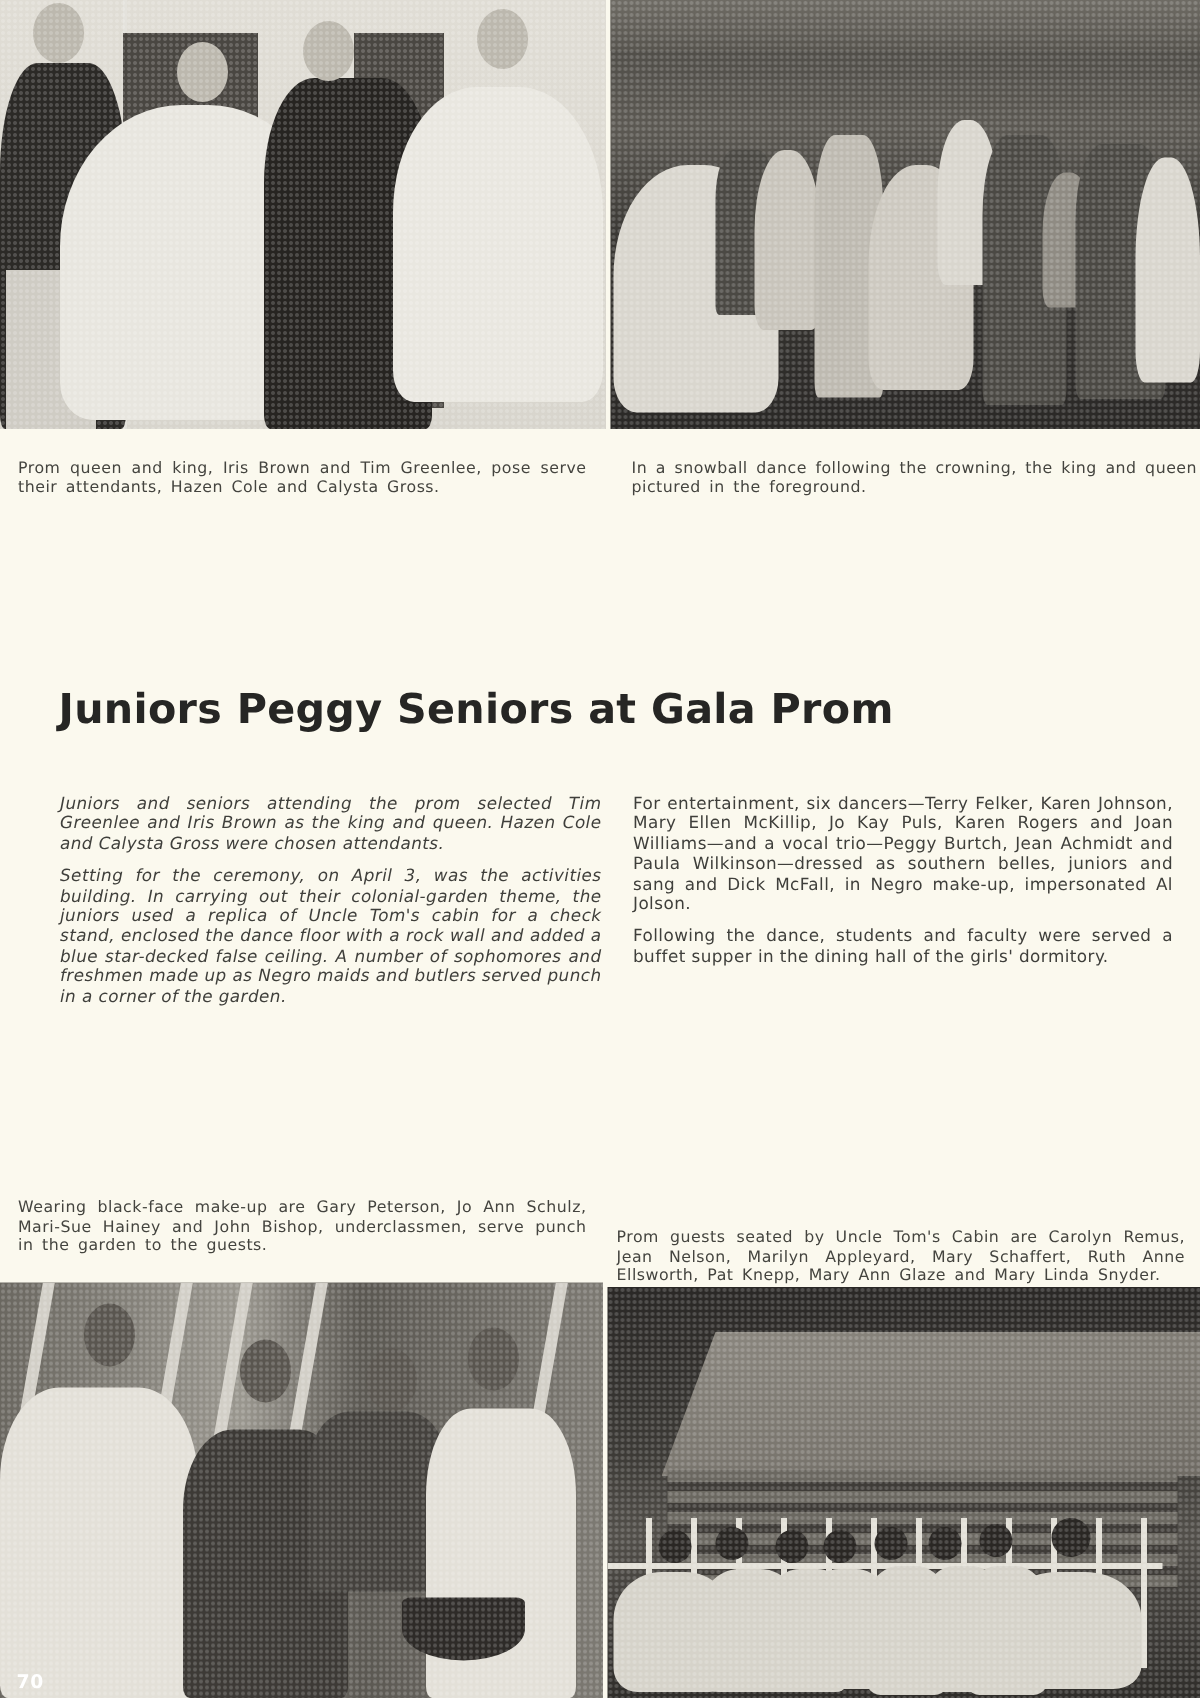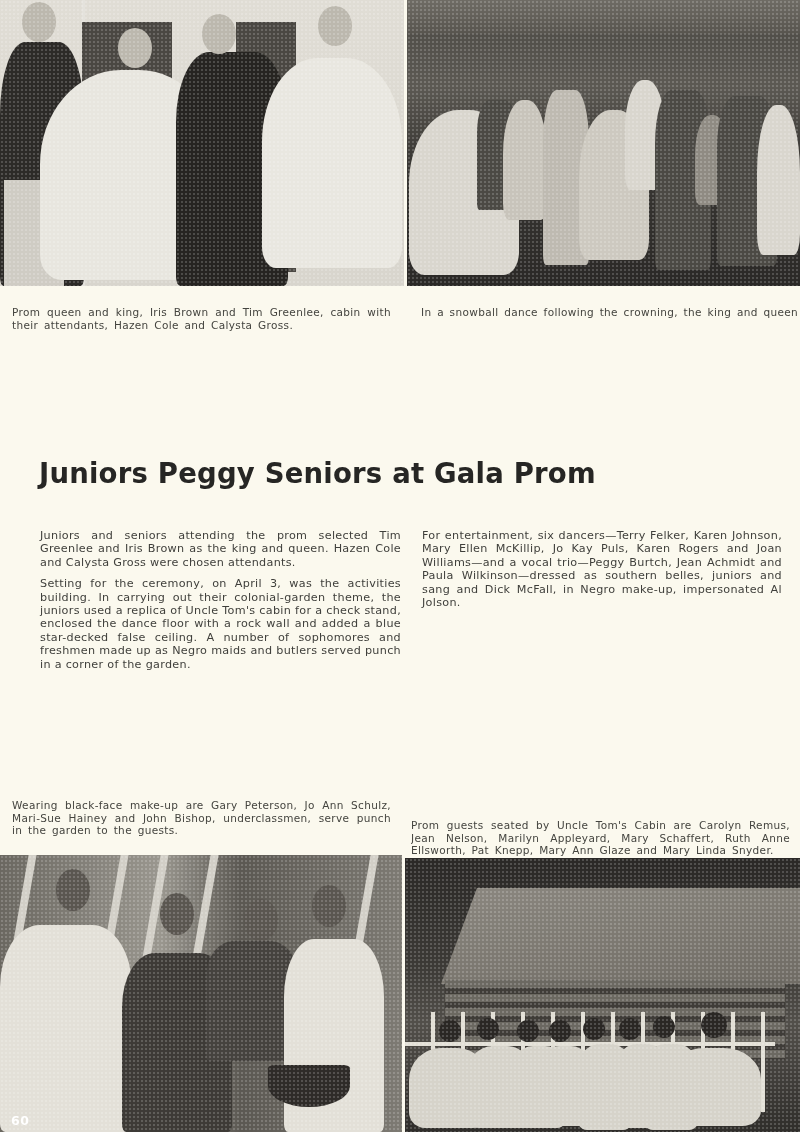--- a/index.html
+++ b/index.html
@@ -100,21 +100,21 @@
     position: absolute;
     top: 529px;
     width: 361px;
     font-size: 11.2px;
     line-height: 13.4px;
     letter-spacing: 0.3px;
     color: #3f3f3b;
     text-align: justify;
   }
   .col p { margin: 0 0 8px 0; }
-  #col-left { left: 40px; }
+  #col-left { left: 40px; font-style: italic; }
   #col-right { left: 422px; width: 360px; }
 
   #page-number {
     position: absolute; left: 11px; top: 1113px;
     font-size: 12.5px; font-weight: bold;
     color: #ffffff;
     letter-spacing: 0.5px;
   }
 </style>
 </head>
@@ -141,33 +141,35 @@
   <div class="dress" style="left:96px;top:100px;width:44px;height:120px;background:#c8c4bb;"></div>
   <div class="lsuit" style="left:136px;top:90px;width:46px;height:175px;"></div>
   <div class="dress" style="left:172px;top:110px;width:70px;height:150px;background:#cdc9c0;"></div>
   <div class="dress" style="left:218px;top:80px;width:40px;height:110px;"></div>
   <div class="suit" style="left:248px;top:90px;width:56px;height:180px;"></div>
   <div class="dress" style="left:288px;top:115px;width:34px;height:90px;background:#8f8b83;"></div>
   <div class="suit" style="left:310px;top:96px;width:60px;height:170px;"></div>
   <div class="dress" style="left:350px;top:105px;width:43px;height:150px;"></div>
 </div>
 
-<p class="caption" id="caption-royalty">Prom queen and king, Iris Brown and Tim Greenlee, cabin with their attendants, Hazen Cole and Calysta Gross.</p>
+<p class="caption" id="caption-royalty">Prom queen and king, Iris Brown and Tim Greenlee, pose serve their attendants, Hazen Cole and Calysta Gross.</p>
 <div class="caption" id="caption-dance">
   <div>In a snowball dance following the crowning, the king and queen are</div>
+  <div>pictured in the foreground.</div>
 </div>
 
 <h1 id="headline">Juniors Peggy Seniors at Gala Prom</h1>
 
 <div class="col" id="col-left">
   <p>Juniors and seniors attending the prom selected Tim Greenlee and Iris Brown as the king and queen. Hazen Cole and Calysta Gross were chosen attendants.</p>
   <p>Setting for the ceremony, on April 3, was the activities building. In carrying out their colonial-garden theme, the juniors used a replica of Uncle Tom's cabin for a check stand, enclosed the dance floor with a rock wall and added a blue star-decked false ceiling. A number of sophomores and freshmen made up as Negro maids and butlers served punch in a corner of the garden.</p>
 </div>
 <div class="col" id="col-right">
   <p>For entertainment, six dancers—Terry Felker, Karen Johnson, Mary Ellen McKillip, Jo Kay Puls, Karen Rogers and Joan Williams—and a vocal trio—Peggy Burtch, Jean Achmidt and Paula Wilkinson—dressed as southern belles, juniors and sang and Dick McFall, in Negro make-up, impersonated Al Jolson.</p>
+  <p>Following the dance, students and faculty were served a buffet supper in the dining hall of the girls' dormitory.</p>
 </div>
 
 <p class="caption" id="caption-punch">Wearing black-face make-up are Gary Peterson, Jo Ann Schulz, Mari-Sue Hainey and John Bishop, underclassmen, serve punch in the garden to the guests.</p>
 <p class="caption" id="caption-cabin">Prom guests seated by Uncle Tom's Cabin are Carolyn Remus, Jean Nelson, Marilyn Appleyard, Mary Schaffert, Ruth Anne Ellsworth, Pat Knepp, Mary Ann Glaze and Mary Linda Snyder.</p>
 
 <div class="photo" id="photo-punch">
   <div class="stripe" style="left:18px;"></div>
   <div class="stripe" style="left:110px;"></div>
   <div class="stripe" style="left:150px;"></div>
   <div class="stripe" style="left:200px;"></div>
@@ -199,13 +201,13 @@
   <div class="hair" style="left:34px;top:162px;"></div>
   <div class="hair" style="left:72px;top:160px;"></div>
   <div class="hair" style="left:112px;top:162px;"></div>
   <div class="hair" style="left:144px;top:162px;"></div>
   <div class="hair" style="left:178px;top:160px;"></div>
   <div class="hair" style="left:214px;top:160px;"></div>
   <div class="hair" style="left:248px;top:158px;"></div>
   <div class="hair" style="left:296px;top:154px;width:26px;height:26px;"></div>
 </div>
 
-<div id="page-number">60</div>
+<div id="page-number">70</div>
 
 </body></html>

